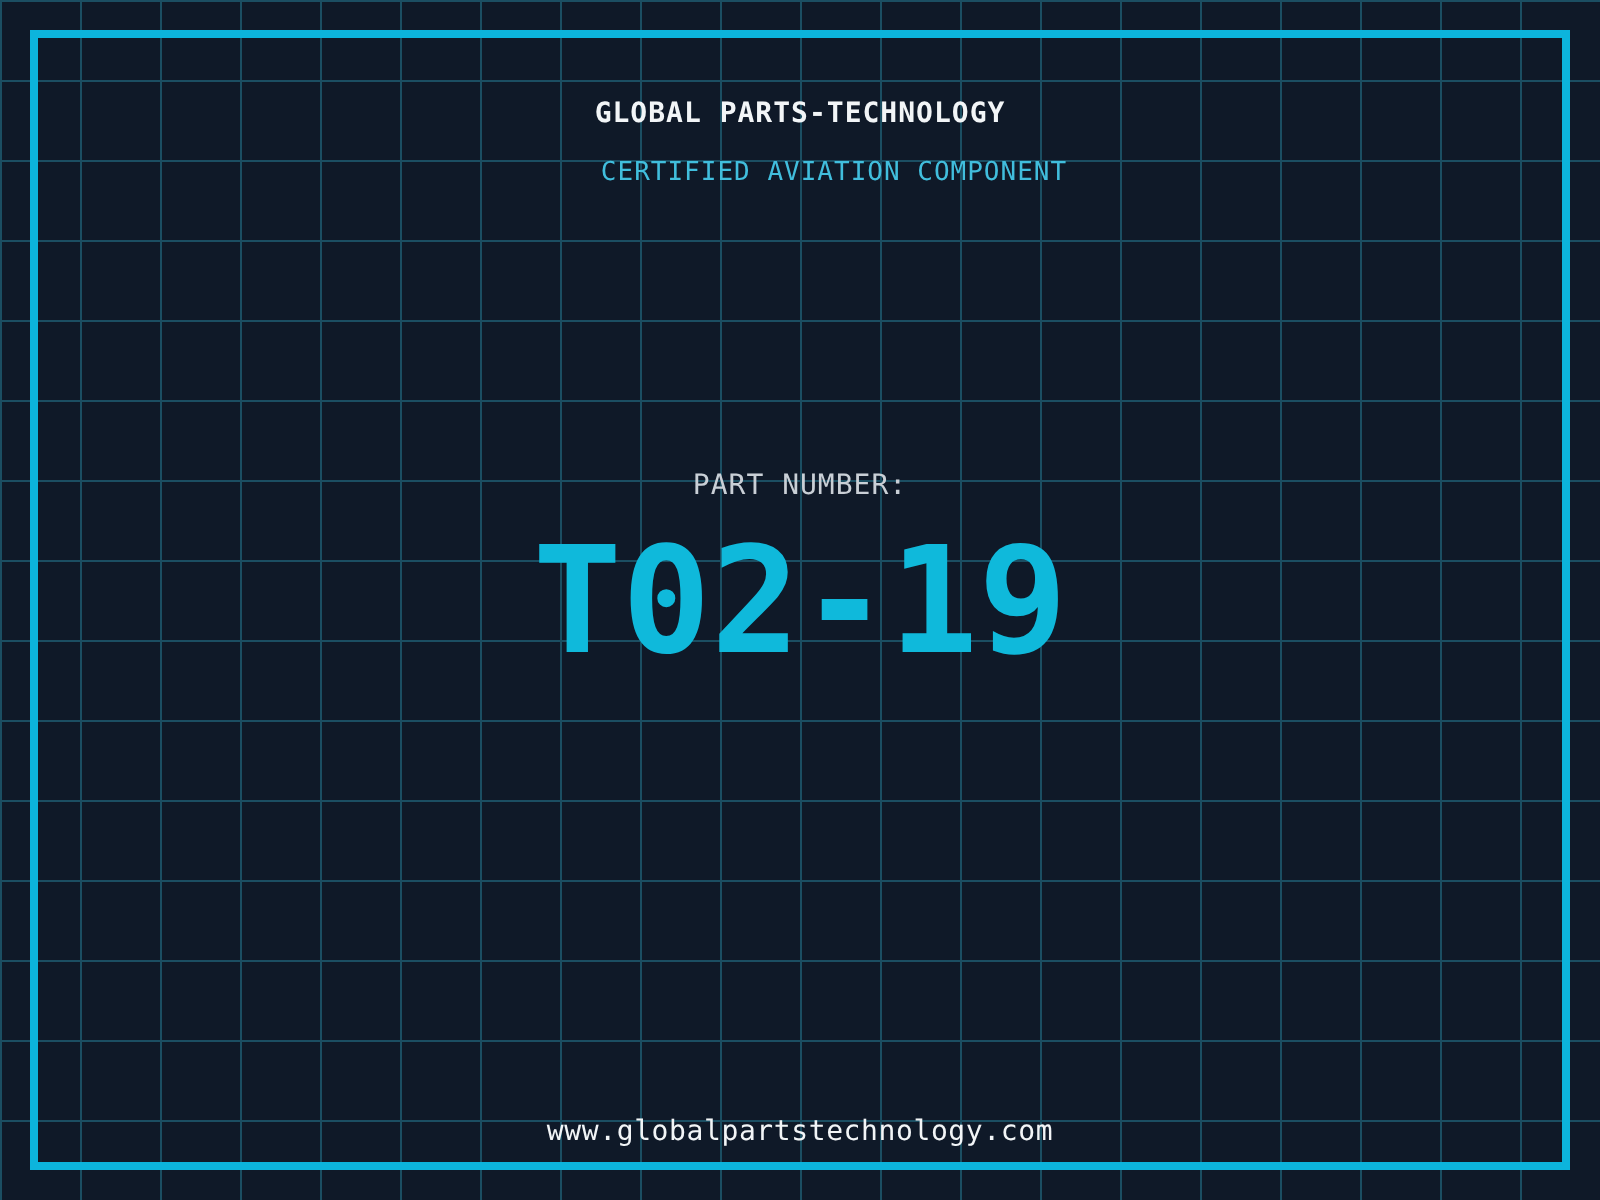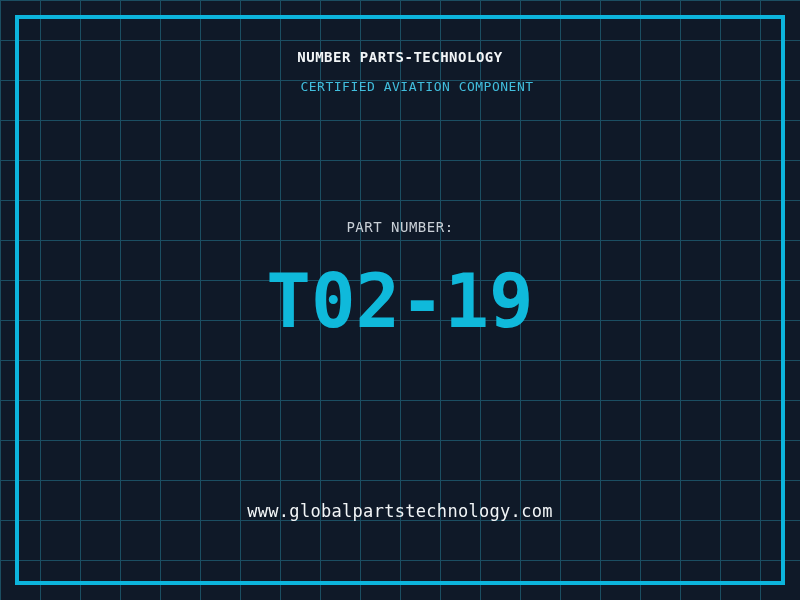--- a/index.html
+++ b/index.html
@@ -44,47 +44,47 @@
   }
   .cert-subtitle{
     top:80px;
     font-size:13px;
     line-height:13px;
     letter-spacing:0.5px;
     color:var(--subtitle-cyan);
     padding-left:34px;
   }
   .part-label{
-    top:220px;
+    top:236px;
     font-size:14px;
     line-height:14px;
     letter-spacing:0.5px;
     color:var(--label-gray);
   }
   .part-number{
     top:264px;
     font-size:74px;
     line-height:74px;
     font-weight:bold;
     color:var(--part-number-cyan);
   }
   .website{
-    top:505px;
-    font-size:17px;
+    top:560px;
+    font-size:14px;
     line-height:13px;
     letter-spacing:0.3px;
     color:var(--text-white);
   }
 </style>
 </head>
 <body>
 
 <div class="frame"></div>
 
-<div class="txt company-title">NUMBER PARTS-TECHNOLOGY</div>
+<div class="txt company-title">GLOBAL PARTS-TECHNOLOGY</div>
 
 <div class="txt cert-subtitle">CERTIFIED AVIATION COMPONENT</div>
 
 <div class="txt part-label">PART NUMBER:</div>
 
 <div class="txt part-number">T02-19</div>
 
 <div class="txt website">www.globalpartstechnology.com</div>
 
 </body></html>

